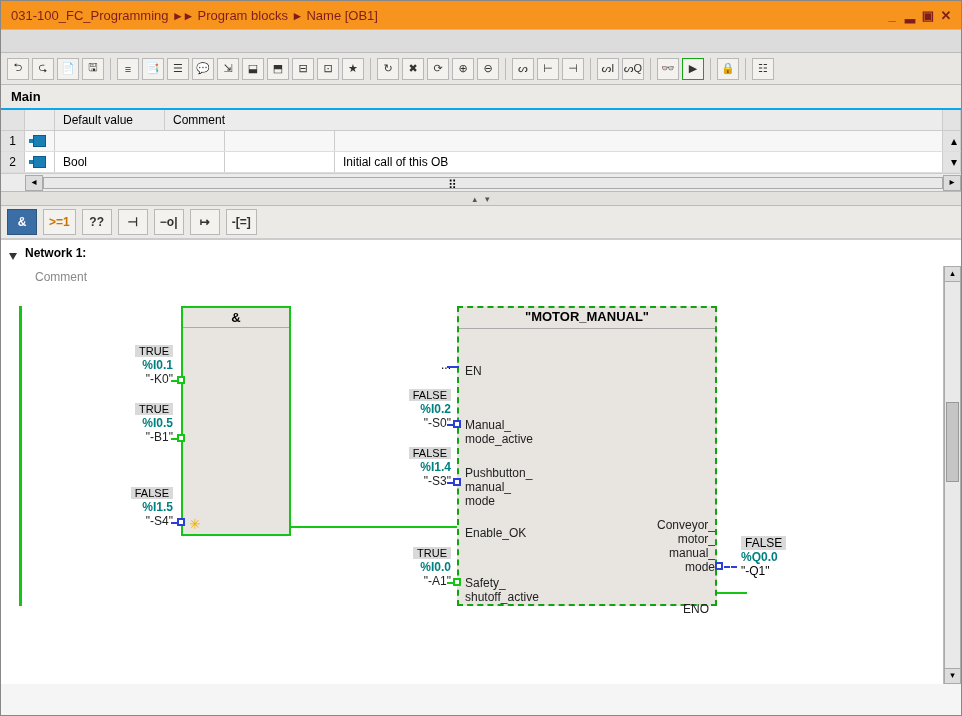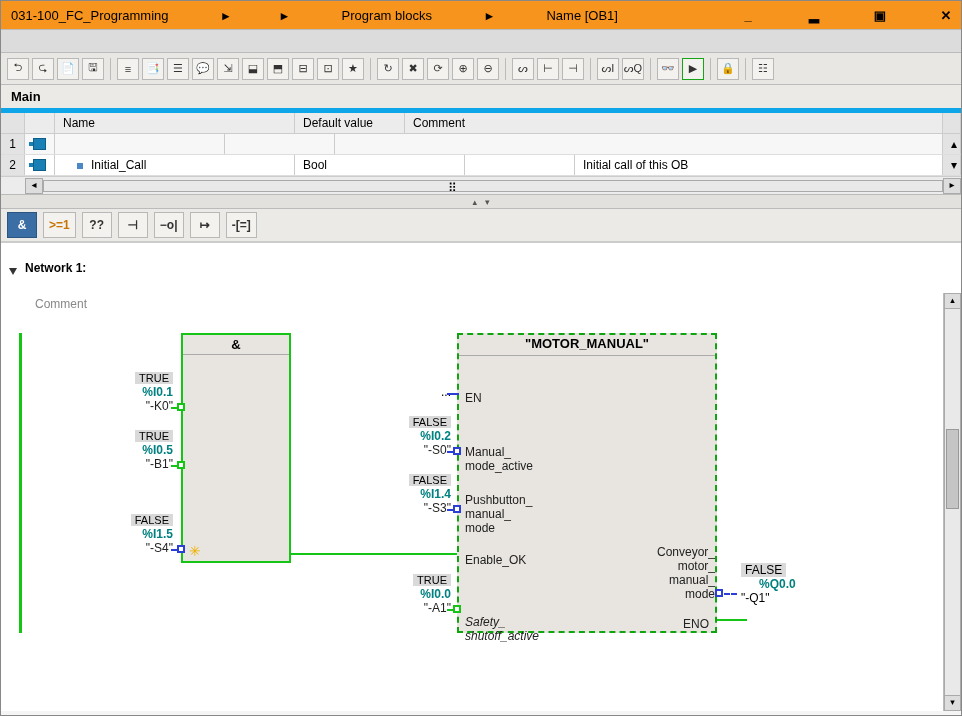--- a/index.html
+++ b/index.html
@@ -1,26 +1,26 @@
 <!DOCTYPE html>
 <html><head>
 <meta charset="utf-8">
 <style>
   * { box-sizing: border-box; font-family: "Segoe UI", Tahoma, sans-serif; }
   body { margin:0; background:#f5f5f5; width:962px; height:716px; overflow:hidden; border:1px solid #888;}
-  .titlebar { background:#f7941e; color:#000000; height:28px; display:flex; align-items:center; padding:0 6px; font-size:13px;gap:48px; }
+  .titlebar { background:#f7941e; color:#7f1d1d; height:28px; display:flex; align-items:center; padding:0 6px; font-size:13px; }
   .titlebar .crumb { padding:0 4px;}
   .titlebar .sep { padding:0 2px; font-weight:bold; }
   .titlebar .spacer { flex:1; }
   .titlebar .winbtn { width:18px; text-align:center; cursor:pointer; font-weight:bold;}
   .greyband { height:24px; background:#dcdcdc; border-top:1px solid #bbb; border-bottom:1px solid #bbb;}
   .toolbar { height:32px; background:#e9e7e3; border-bottom:1px solid #bbb; display:flex; align-items:center; padding:0 6px; gap:3px;}
   .tbtn { width:22px; height:22px; border:1px solid #b8b8b8; background:#f4f2ee; display:flex; align-items:center; justify-content:center; font-size:11px; color:#333; cursor:pointer;}
   .tsep { width:1px; height:22px; background:#bbb; margin:0 3px;}
-  .blocktitle { background:#eceae6; border-bottom:5px solid #0ea5e9; padding:4px 10px; font-weight:bold; font-size:13px;}
+  .blocktitle { background:#eceae6; border-bottom:2px solid #0ea5e9; padding:4px 10px; font-weight:bold; font-size:13px;}
   .grid { border-bottom:1px solid #bbb; font-size:12px;}
   .gridhdr { display:flex; background:#ececec; border-bottom:1px solid #ccc;}
   .gridhdr > div, .gridrow > div { border-right:1px solid #ccc; padding:3px 8px; }
   .gridrow { display:flex; background:#f7f7f7; border-bottom:1px solid #ddd;}
   .gridrow.alt { background:#fff;}
   .col-num {width:24px; text-align:center; background:#e3e3e3; border-right:1px solid #ccc; padding:3px 0;}
   .col-ico {width:30px; display:flex; align-items:center; justify-content:center;}
   .col-name{width:240px;}
   .col-type{width:170px;}
   .col-def {width:110px;}
@@ -29,21 +29,21 @@
   .sb-icon::after{content:"";position:absolute;left:-5px;top:3px;width:4px;height:4px;background:#1a7fb5;}
   .tri { display:inline-block; width:0;height:0;border-left:4px solid transparent;border-right:4px solid transparent;border-top:6px solid #555; margin-right:4px; vertical-align:middle;}
   .sq { display:inline-block; width:6px; height:6px; background:#4a88c7; margin-right:8px; margin-left:14px;}
   .hscroll { display:flex; align-items:center; background:#ececec; border-top:1px solid #ccc; height:18px;}
   .hscroll .btn{width:18px;height:16px;border:1px solid #aaa; background:#ddd; text-align:center; line-height:12px; font-size:10px; cursor:pointer;}
   .hscroll .track{flex:1; border:1px solid #aaa; height:12px; margin:0 0; background:#e9e9e9;}
   .splitter { height:14px; background:#e3e1dd; border-bottom:1px solid #bbb; display:flex; justify-content:center; align-items:center; gap:8px; font-size:9px; color:#555;}
   .lad-toolbar { height:34px; background:#eceae6; border-bottom:2px solid #ccc; display:flex; align-items:center; padding:0 6px; gap:6px;}
   .ladbtn { min-width:30px; height:26px; border:1px solid #b8b8b8; background:#f4f2ee; display:flex; align-items:center; justify-content:center; font-size:12px; font-weight:bold; color:#333; cursor:pointer; padding:0 5px;}
   .ladbtn.active { background:#3b6ea5; color:#fff; border-color:#2c5580;}
-  .network-hdr { display:flex; align-items:flex-end; padding:18px 8px; font-size:12px; background:#fff;}
+  .network-hdr { display:flex; align-items:flex-end; padding:6px 8px; font-size:12px; background:#fff;}
   .network-hdr .tri2 { width:0;height:0;border-left:4px solid transparent;border-right:4px solid transparent;border-top:7px solid #333; margin-right:8px;}
   .canvas-wrap { display:flex; height:418px;}
   .canvas { flex:1; background:#fff; position:relative; overflow:hidden;}
   .vscroll { width:18px; background:#e3e3e3; border-left:1px solid #bbb; display:flex; flex-direction:column;}
   .vscroll .btn{height:16px;border:1px solid #aaa; background:#ddd; text-align:center; line-height:12px; font-size:9px; cursor:pointer;}
   .vscroll .track{flex:1; border-left:1px solid #aaa; border-right:1px solid #aaa; background:#e9e9e9; position:relative;}
   .vscroll .thumb{position:absolute; left:1px; right:1px; top:120px; height:80px; background:#c5c5c5; border:1px solid #999;}
   .comment-lbl { position:absolute; left:34px; top:4px; color:#888; font-size:12px;}
   
   .andbox { position:absolute; left:180px; top:40px; width:110px; height:230px; border:2px solid #15c515; background:#e8e5e0;}
@@ -121,41 +121,39 @@
   <div class="tsep"></div>
   <div class="tbtn">☷</div>
 </div>
 
 <div class="blocktitle">Main</div>
 
 <div class="grid">
   <div class="gridhdr">
     <div class="col-num"></div>
     <div class="col-ico"></div>
-    <div class="col-name">Name</div>
     <div class="col-def">Default value</div>
     <div class="col-com">Comment</div>
     <div style="width:18px;background:#e3e3e3;"></div>
   </div>
   <div class="gridrow">
     <div class="col-num">1</div>
     <div class="col-ico">
         <span class="sb-icon"></span>
       </div>
     <div class="col-type"></div>
     <div class="col-def"></div>
     <div class="col-com"></div>
     <div style="width:18px;background:#e3e3e3;text-align:center;">▴</div>
   </div>
   <div class="gridrow alt">
     <div class="col-num">2</div>
     <div class="col-ico">
         <span class="sb-icon"></span>
       </div>
-    <div class="col-name"><span class="sq"></span><span>Initial_Call</span></div>
     <div class="col-type">Bool</div>
     <div class="col-def"></div>
     <div class="col-com">Initial call of this OB</div>
     <div style="width:18px;background:#e3e3e3;text-align:center;">▾</div>
   </div>
   <div class="hscroll">
     <div style="width:24px"></div>
     <div class="btn">◂</div>
     <div class="track">
         <div style="margin-left:45%;">⠿</div>
@@ -223,27 +221,27 @@
 
     <div class="fcbox">
       <div class="hdr2">"MOTOR_MANUAL"</div>
       <div class="port-l" style="left:6px; top:56px;"><span>EN</span></div>
       <div class="port-l" style="left:6px; top:110px; white-space:pre;">Manual_
 mode_active</div>
       <div class="port-l" style="left:6px; top:158px; white-space:pre;">Pushbutton_
 manual_
 mode</div>
       <div class="port-l" style="left:6px; top:218px;">Enable_OK</div>
-      <div class="port-l" style="left:6px; top:280px; white-space:pre;font-style:italic;">Safety_
+      <div class="port-l" style="left:6px; top:268px; white-space:pre;">Safety_
 shutoff_active</div>
       <div class="port-r" style="right:0; top:210px; white-space:pre;">Conveyor_
 motor_
 manual_
 mode</div>
-      <div class="port-r" style="right:6px; top:282px;margin-left:22px;">ENO</div>
+      <div class="port-r" style="right:6px; top:294px;margin-left:22px;">ENO</div>
     </div>
 
     <div class="sig" style="left:410px; top:92px; width:40px;">
       <span>...</span>
     </div>
     <div class="wire-h dash" style="left:446px; top:100px; width:12px;"></div>
 
     <div class="sig" style="left:388px; top:122px; width:62px;">
       <span class="st-false">FALSE</span><br>
       <span class="addr">%I0.2</span><br>
@@ -265,21 +263,21 @@
       <span class="addr">%I0.0</span><br>
       <span class="tag">"-A1"</span>
     </div>
     <div class="wire-h" style="left:446px; top:316px; width:12px;"></div>
     <div class="node" style="left:452px; top:312px;"></div>
 
     <div class="wire-h dash" style="left:716px; top:300px; width:20px;"></div>
     <div class="node blue" style="left:714px; top:296px;"></div>
     <div class="out" style="left:740px; top:270px;">
       <span class="st-false" style="background:#d9d9d9;padding:0 4px;">FALSE</span><br>
-      <span class="addr" style="color:#008080;font-weight:bold;margin-left:18px;">%Q0.0</span><br>
+      <span class="addr" style="color:#008080;font-weight:bold;">%Q0.0</span><br>
       <span>"-Q1"</span>
     </div>
     <div class="wire-h" style="left:716px; top:326px; width:30px;"></div>
 
   </div>
   <div class="vscroll">
     <div class="btn">▴</div>
     <div class="track">
         <div class="thumb"></div>
       </div>

